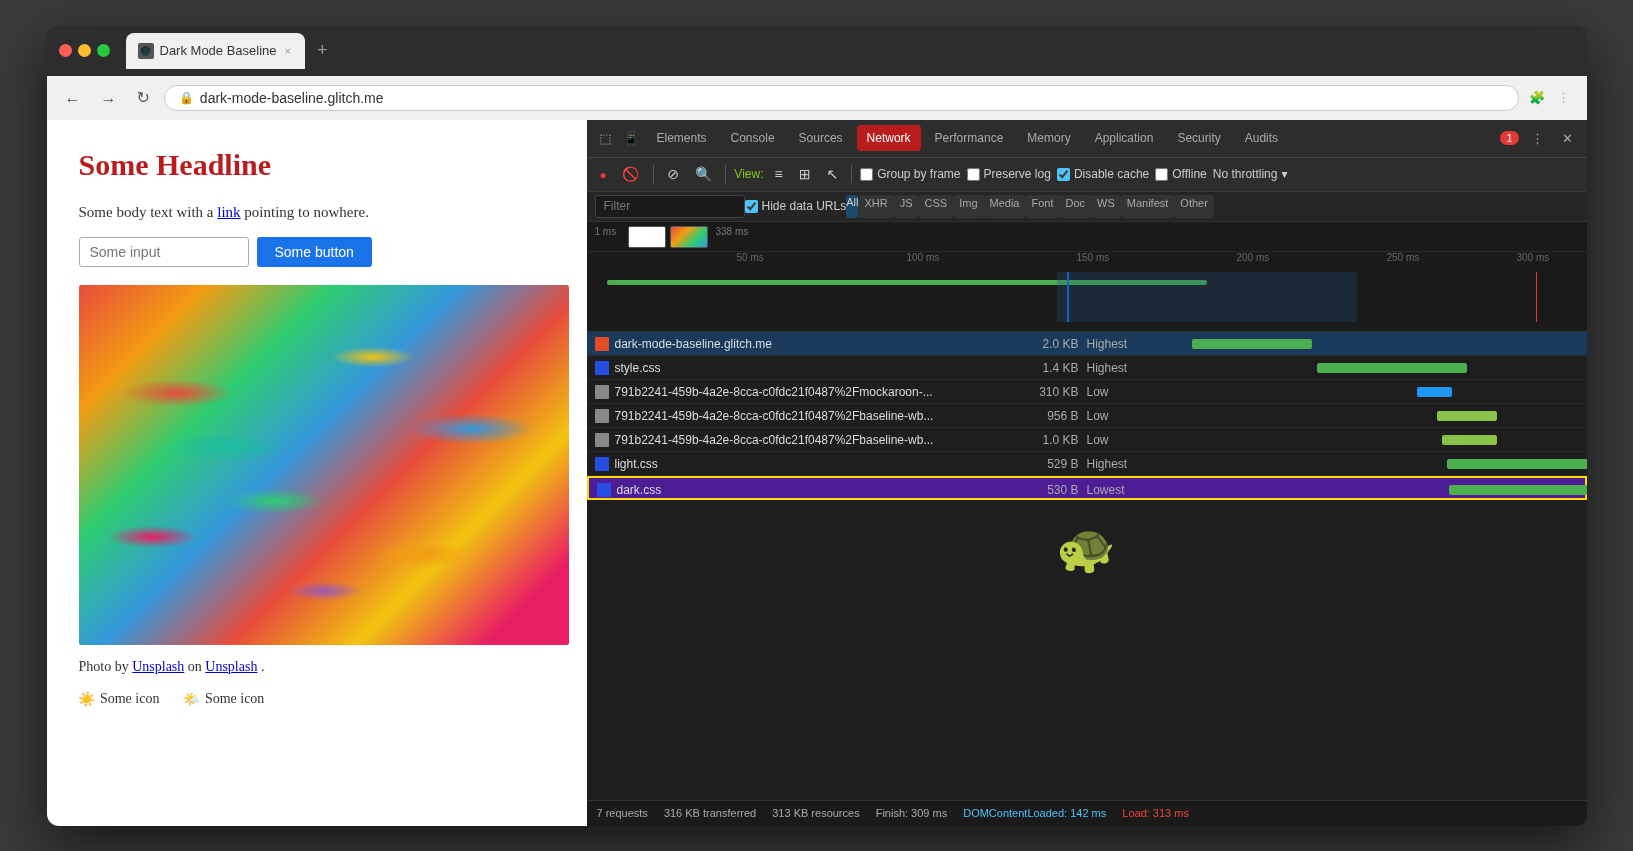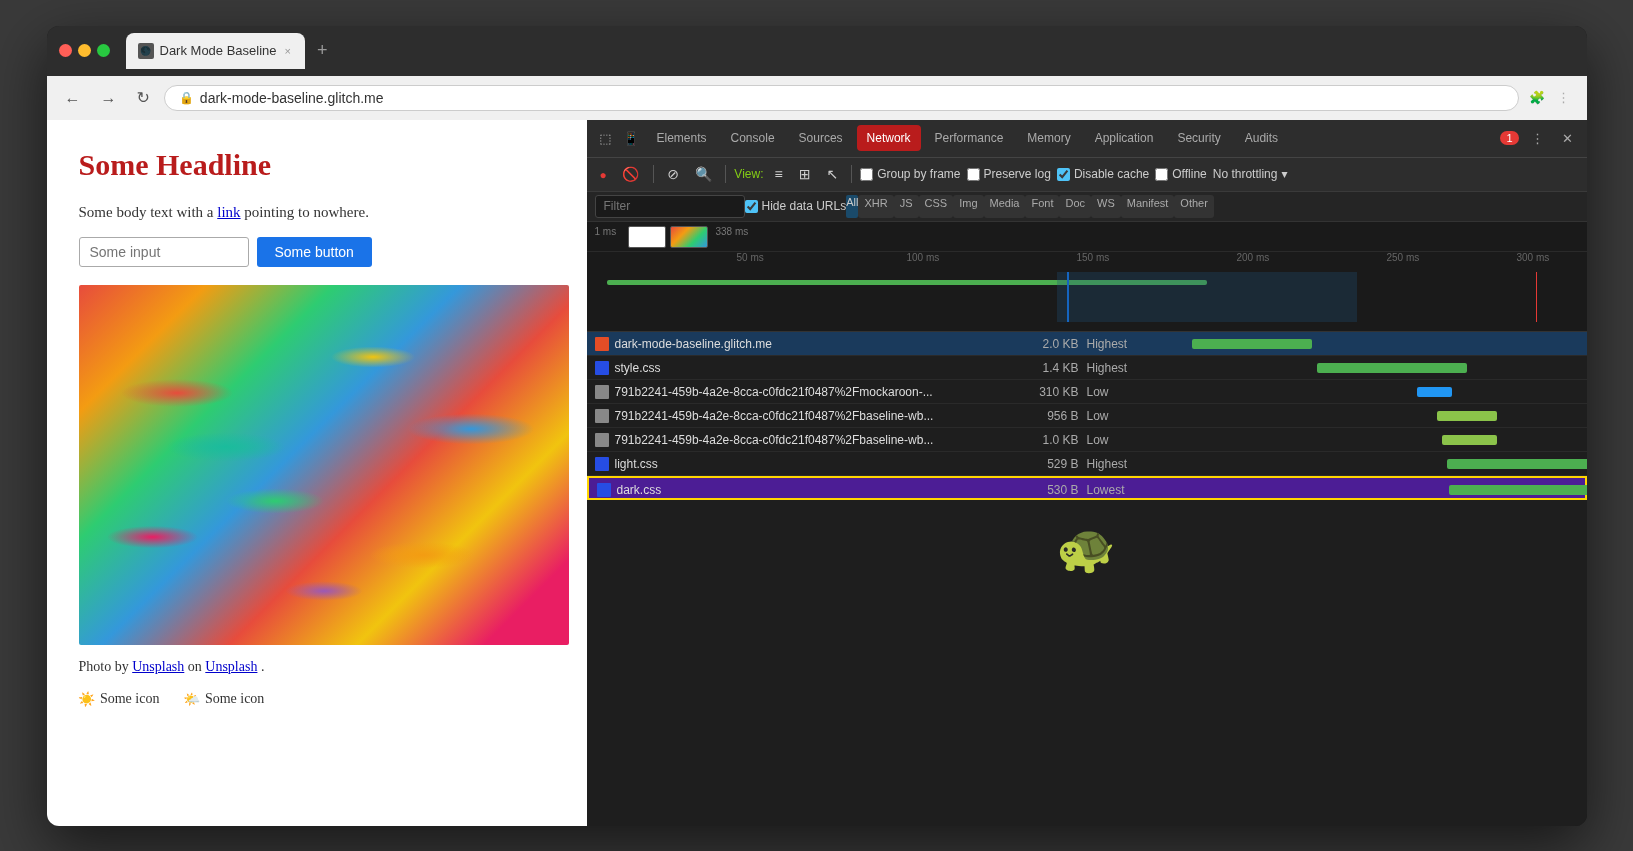--- a/index.html
+++ b/index.html
@@ -724,16 +724,24 @@
             <div class="waterfall-bar bar-green" style="left:262px; width:195px;"></div>
           </div>
         </div>
 
         <div class="turtle-area">
           <span>🐢</span>
         </div>
 
       </div>
 
+      <div class="status-bar">
+        <span class="status-item">7 requests</span>
+        <span class="status-item">316 KB transferred</span>
+        <span class="status-item">313 KB resources</span>
+        <span class="status-item">Finish: 309 ms</span>
+        <span class="status-dom">DOMContentLoaded: 142 ms</span>
+        <span class="status-load">Load: 313 ms</span>
+      </div>
 
     </div>
   </div>
 </div>
 
 </body></html>

